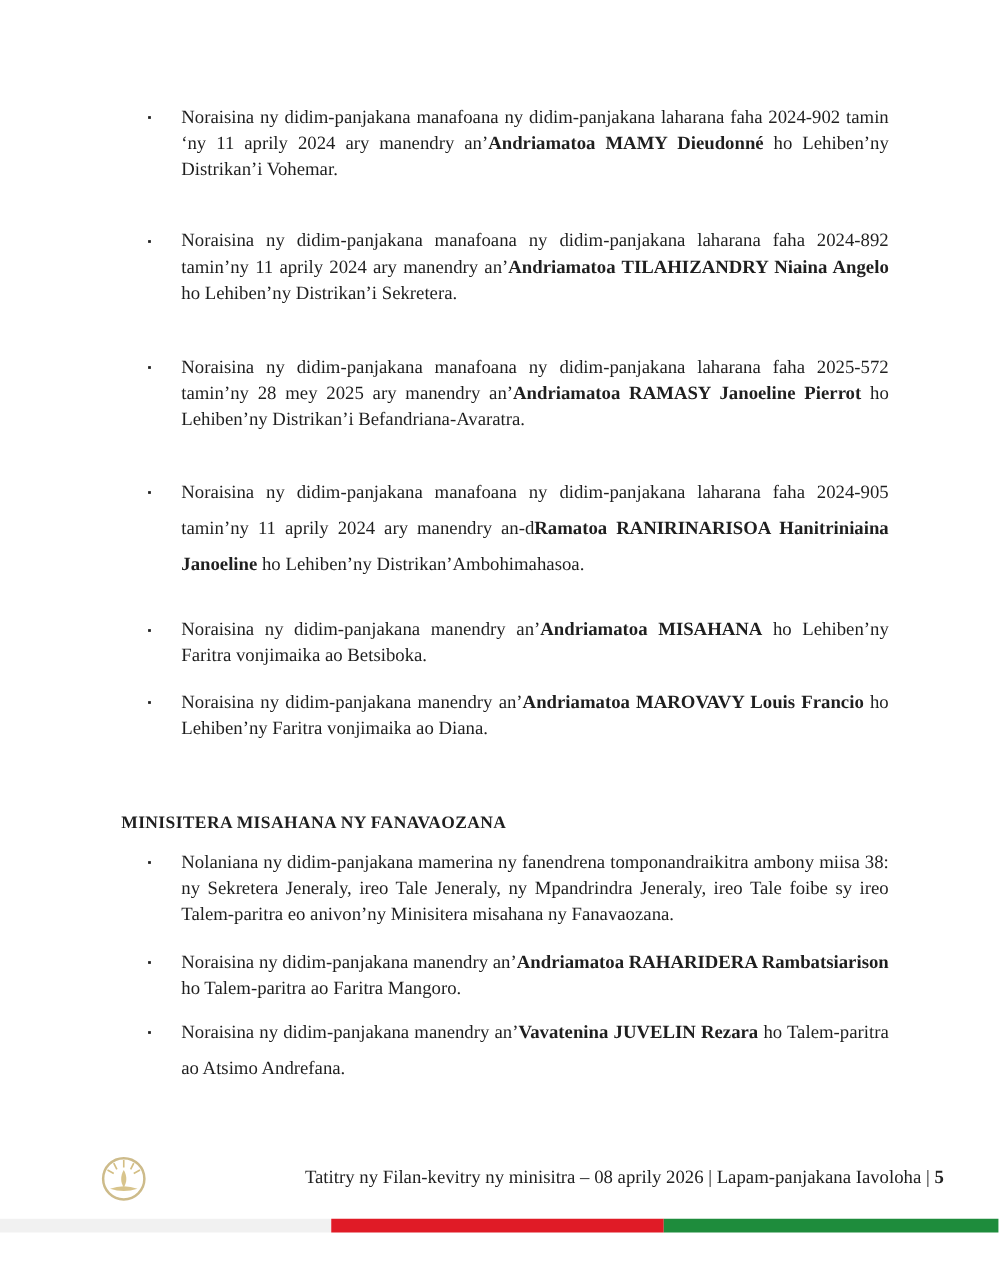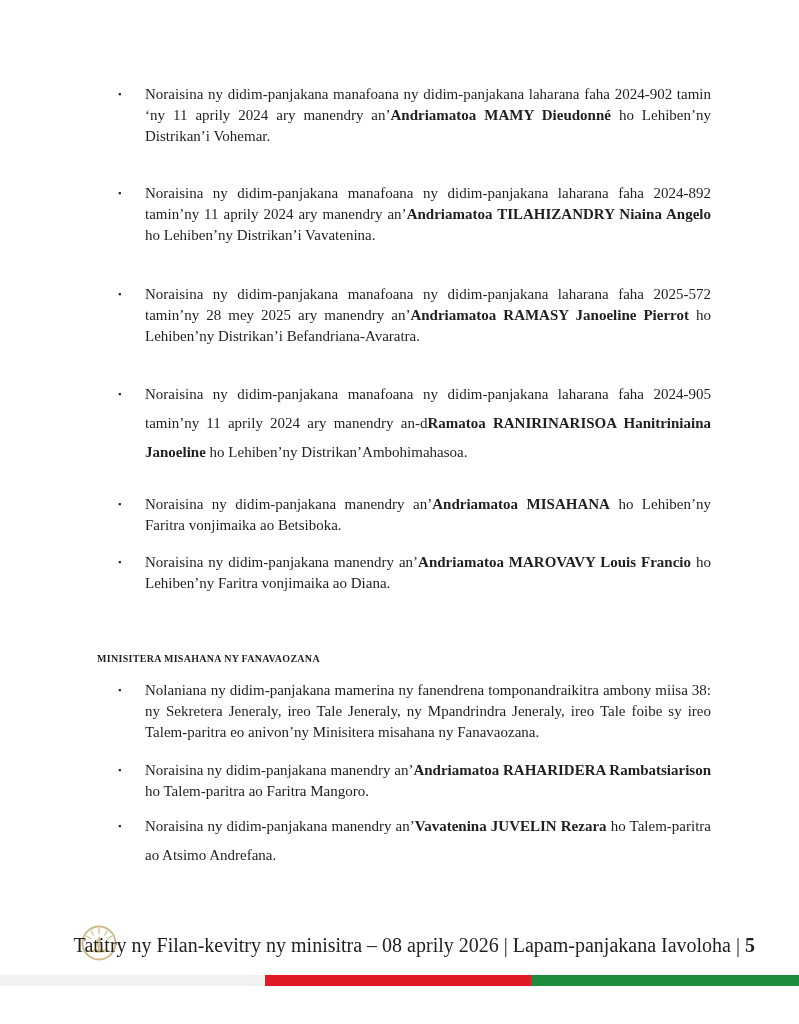--- a/index.html
+++ b/index.html
@@ -37,42 +37,42 @@
   .bullet.wide .marker{line-height:29px;}
   .bullet strong{font-weight:bold;}
   
   .sec-0 .bullet:nth-of-type(1){margin-bottom:36px;}
   .sec-0 .bullet:nth-of-type(2){margin-bottom:38px;}
   .sec-0 .bullet:nth-of-type(3){margin-bottom:33px;}
   .sec-0 .bullet:nth-of-type(4){margin-bottom:27px;}
   .sec-0 .bullet:nth-of-type(5){margin-bottom:16px;}
   .sec-1 .heading{
     margin:54px 0 11px 0;
-    font-size:10px;
+    font-size:14px;
     font-weight:bold;
     letter-spacing:.3px;
     line-height:21px;
   }
   .sec-1 .bullet:nth-of-type(1){margin-bottom:17px;}
   .sec-1 .bullet:nth-of-type(2){margin-bottom:10px;}
   
   .footer-row{
     position:absolute;
     left:0;right:0;top:910px;
     height:60px;
   }
   .seal{
     position:absolute;
     left:74px;top:8px;
     width:50px;height:50px;
   }
   .footer-text{
     position:absolute;
     right:44px;top:24px;
-    font-size:20px;
+    font-size:15px;
     white-space:nowrap;
     color:#222222;
   }
   .footer-text .pageno{font-weight:bold;}
   .flag-bar{
     position:absolute;
     left:0;right:0;top:975px;
     height:11px;
     display:flex;
   }
@@ -87,21 +87,21 @@
 <div class="page">
 
   <div class="content" id="sections">
       <section class="sec-0">
         <div class="bullet">
           <span class="marker">▪</span>
           <div class="btxt"><span>Noraisina ny didim-panjakana manafoana ny didim-panjakana laharana faha 2024-902 tamin ‘ny 11 aprily 2024 ary manendry an’</span><strong>Andriamatoa MAMY Dieudonné</strong><span> ho Lehiben’ny Distrikan’i Vohemar.</span></div>
         </div>
         <div class="bullet">
           <span class="marker">▪</span>
-          <div class="btxt"><span>Noraisina ny didim-panjakana manafoana ny didim-panjakana laharana faha 2024-892 tamin’ny 11 aprily 2024 ary manendry an’</span><strong>Andriamatoa TILAHIZANDRY Niaina Angelo</strong><span> ho Lehiben’ny Distrikan’i Vavatenina.</span></div>
+          <div class="btxt"><span>Noraisina ny didim-panjakana manafoana ny didim-panjakana laharana faha 2024-892 tamin’ny 11 aprily 2024 ary manendry an’</span><strong>Andriamatoa TILAHIZANDRY Niaina Angelo</strong><span> ho Lehiben’ny Distrikan’i Sekretera.</span></div>
         </div>
         <div class="bullet">
           <span class="marker">▪</span>
           <div class="btxt"><span>Noraisina ny didim-panjakana manafoana ny didim-panjakana laharana faha 2025-572 tamin’ny 28 mey 2025 ary manendry an’</span><strong>Andriamatoa RAMASY Janoeline Pierrot</strong><span> ho Lehiben’ny Distrikan’i Befandriana-Avaratra.</span></div>
         </div>
         <div class="bullet wide">
           <span class="marker">▪</span>
           <div class="btxt"><span>Noraisina ny didim-panjakana manafoana ny didim-panjakana laharana faha 2024-905 tamin’ny 11 aprily 2024 ary manendry an-d</span><strong>Ramatoa RANIRINARISOA Hanitriniaina Janoeline</strong><span> ho Lehiben’ny Distrikan’Ambohimahasoa.</span></div>
         </div>
         <div class="bullet">

